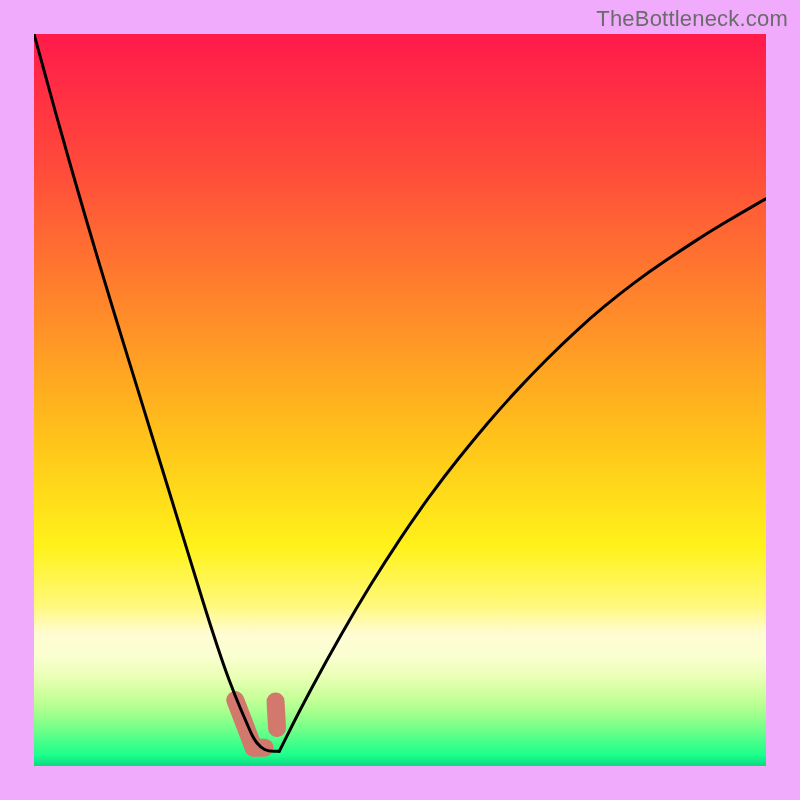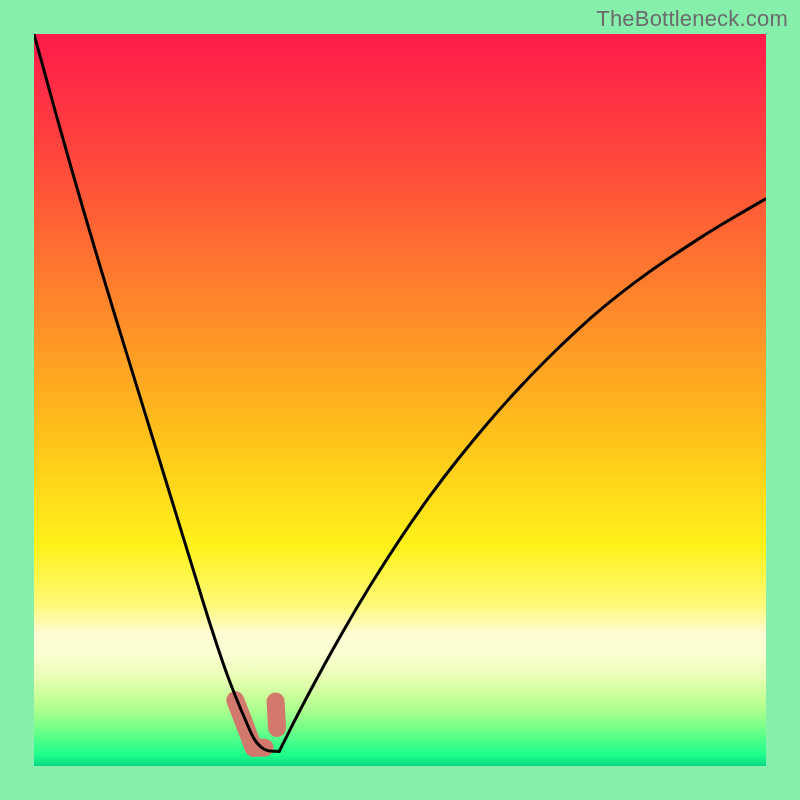--- a/index.html
+++ b/index.html
@@ -8,21 +8,21 @@
     width: 800px;
     height: 800px;
     background: #000;
     overflow: hidden;
     font-family: Arial, Helvetica, sans-serif;
   }
   .stage {
     position: relative;
     width: 800px;
     height: 800px;
-    background: #86efac;
+    background: #f0abfc;
   }
   .plot-area {
     position: absolute;
     left: 34px;
     top: 34px;
     width: 732px;
     height: 732px;
     overflow: hidden;
   }
   .plot-svg {

